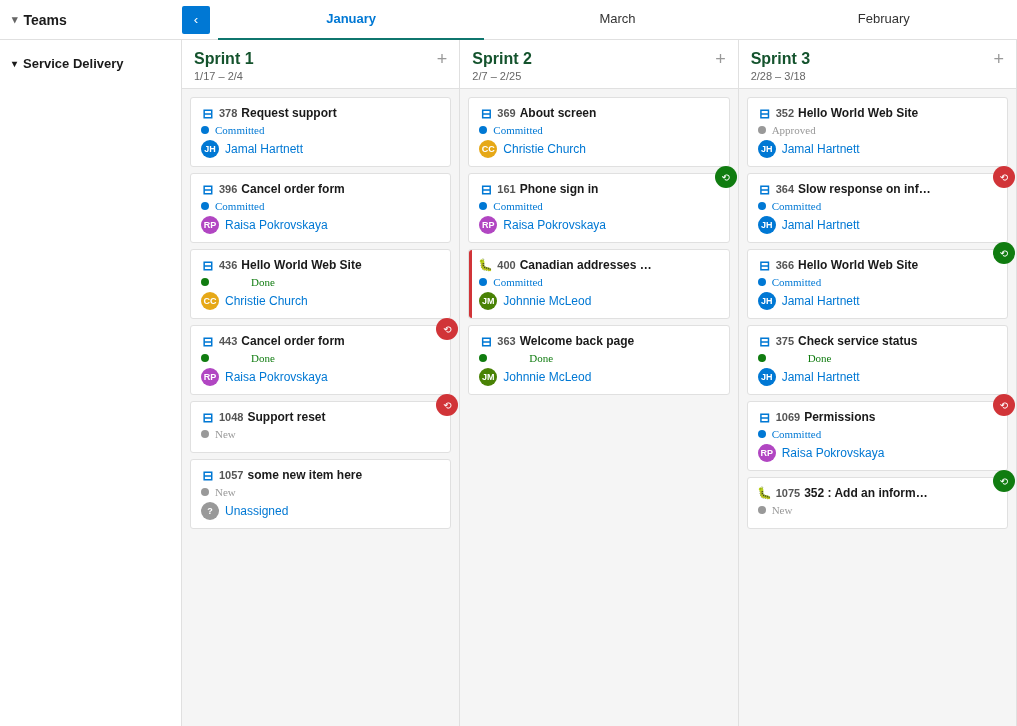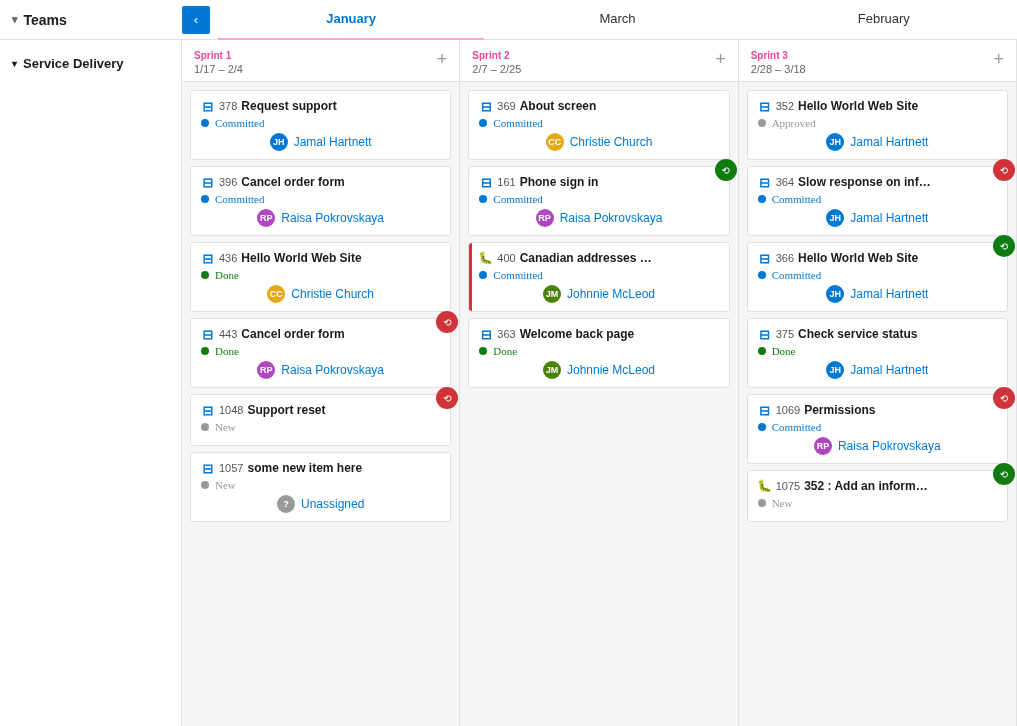--- a/index.html
+++ b/index.html
@@ -5,61 +5,61 @@
     * { box-sizing: border-box; margin: 0; padding: 0; }
     body { font-family: 'Segoe UI', Arial, sans-serif; font-size: 12px; background: #f0f0f0; overflow: hidden; }
 
     .app-container { display: flex; flex-direction: column; height: 726px; width: 1017px; }
 
     .top-bar { display: flex; align-items: center; height: 40px; background: #fff; border-bottom: 1px solid #e0e0e0; }
     .teams-label { display: flex; align-items: center; padding: 0 12px; font-size: 14px; font-weight: 600; color: #1a1a1a; gap: 6px; min-width: 182px; }
     .nav-back-btn { width: 28px; height: 28px; background: #0078d4; border: none; border-radius: 2px; color: white; cursor: pointer; display: flex; align-items: center; justify-content: center; margin-right: 8px; }
     .month-tabs { display: flex; flex: 1; }
     .month-tab { flex: 1; display: flex; align-items: center; justify-content: center; height: 40px; font-size: 13px; color: #333; border-bottom: 2px solid transparent; cursor: pointer; }
-    .month-tab.active { border-bottom: 2px solid #f9a8d4; color: #0078d4; font-weight: 600; }
+    .month-tab.active { border-bottom: 2px solid #0f766e; color: #0078d4; font-weight: 600; }
 
     .main-content { display: flex; flex: 1; overflow: hidden; }
 
     .sidebar { width: 182px; background: #fff; border-right: 1px solid #e0e0e0; padding: 8px 0; flex-shrink: 0; }
     .sidebar-section { padding: 4px 12px; }
     .sidebar-section-header { display: flex; align-items: center; gap: 6px; font-size: 13px; font-weight: 600; color: #1a1a1a; cursor: pointer; padding: 4px 0; }
     .sidebar-item { padding: 4px 12px 4px 28px; font-size: 12px; color: #0078d4; cursor: pointer; }
 
     .kanban-area { flex: 1; overflow-x: auto; overflow-y: hidden; display: flex; background: #f5f5f5; }
     .sprint-column { min-width: 250px; flex: 1; display: flex; flex-direction: column; border-right: 1px solid #e0e0e0; background: #f5f5f5; }
     .sprint-header { padding: 10px 12px 6px; background: #fff; border-bottom: 1px solid #e0e0e0; display: flex; align-items: flex-start; justify-content: space-between; }
     .sprint-title-area {}
-    .sprint-title { font-size: 10px; font-weight: 600; color: #ec4899; }
+    .sprint-title { font-size: 16px; font-weight: 600; color: #14532d; }
     .sprint-dates { font-size: 11px; color: #666; margin-top: 2px; }
     .sprint-add-btn { color: #999; font-size: 18px; cursor: pointer; background: none; border: none; line-height: 1; }
 
     .sprint-cards { flex: 1; overflow-y: auto; padding: 8px; display: flex; flex-direction: column; gap: 6px; }
 
     .card { background: #fff; border: 1px solid #e0e0e0; border-radius: 3px; padding: 8px 10px; position: relative; cursor: pointer; }
     .card-left-accent { position: absolute; left: 0; top: 0; bottom: 0; width: 3px; border-radius: 3px 0 0 3px; }
     .card-left-accent.red { background: #d13438; }
     .card-top-line { display: flex; align-items: center; gap: 4px; margin-bottom: 4px; }
     .card-icon { width: 14px; height: 14px; display: flex; align-items: center; justify-content: center; flex-shrink: 0; }
     .task-icon { color: #0078d4; font-size: 12px; font-weight: bold; }
     .bug-icon { color: #d13438; font-size: 12px; }
-    .card-number { font-size: 11px; color: #555; font-weight: 400; }
+    .card-number { font-size: 11px; color: #555; font-weight: 700; }
     .card-title { font-size: 12px; color: #1a1a1a; font-weight: 700; flex: 1; }
     .card-link-badge { position: absolute; right: -8px; top: -8px; width: 22px; height: 22px; border-radius: 50%; display: flex; align-items: center; justify-content: center; font-size: 10px; color: white; z-index: 2; }
     .card-link-badge.green { background: #107c10; }
     .card-link-badge.red { background: #d13438; }
     .status-row { display: flex; align-items: center; gap: 6px; margin-bottom: 4px; }
     .status-dot { width: 8px; height: 8px; border-radius: 50%; flex-shrink: 0; }
     .status-dot.blue { background: #0078d4; }
     .status-dot.green { background: #107c10; }
     .status-dot.gray { background: #999; }
     .status-text { font-size: 11px; font-family: Liberation Serif, serif; }
     .status-text.blue { color: #0078d4; }
-    .status-text.green { color: #107c10; }
+    .status-text.green { color: #107c10; margin-left: 36px; }
     .status-text.gray { color: #999; }
-    .assignee-row { display: flex; align-items: center; gap: 6px; justify-content: center; }
+    .assignee-row { display: flex; align-items: center; gap: 6px; }
     .avatar { width: 18px; height: 18px; border-radius: 50%; display: flex; align-items: center; justify-content: center; font-size: 9px; color: white; font-weight: 600; flex-shrink: 0; overflow: hidden; }
     .assignee-name { font-size: 12px; color: #0078d4; }
   </style>
 </head>
 <body>
 
 <div class="app-container">
 
   <div class="top-bar">
     <div class="teams-label">

